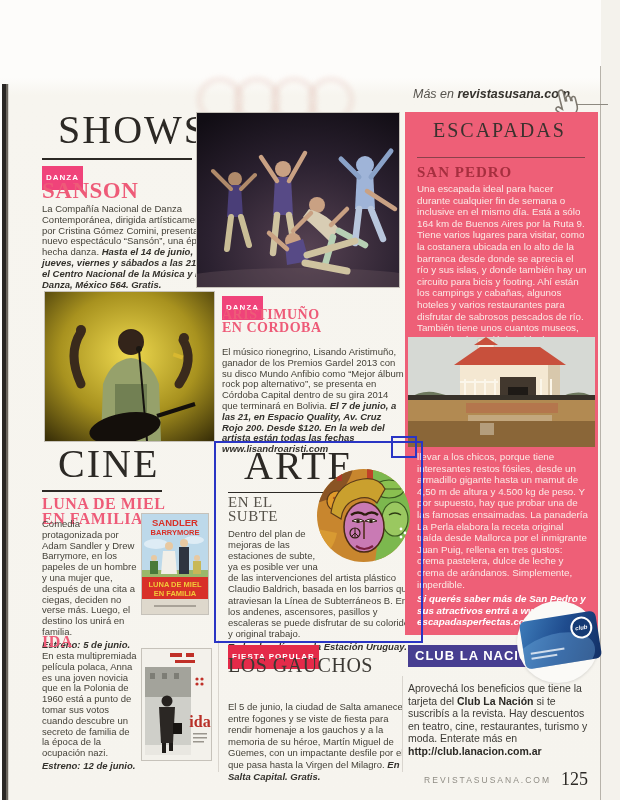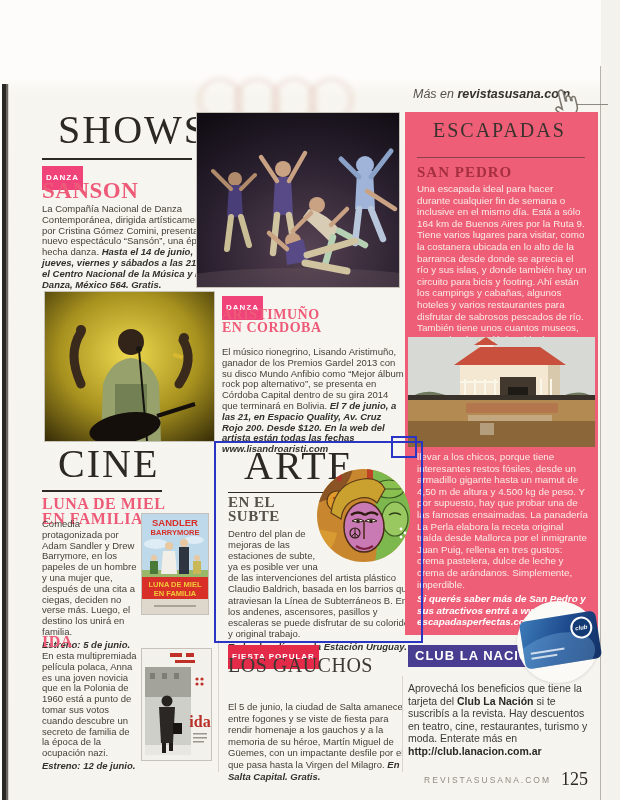--- a/index.html
+++ b/index.html
@@ -276,21 +276,21 @@
       <circle cx="38" cy="64" r="5" fill="none" stroke="#2e1c0e" stroke-width="1.2"></circle>
       <path d="M38 59 L38 69 M38 64 L34.5 67.5 M38 64 L41.5 67.5" stroke="#2e1c0e" stroke-width="1"></path>
       <path d="M39 77 Q47 83 56 77" stroke="#7a2040" stroke-width="2.2" fill="none"></path>
       <circle cx="84" cy="60" r="1.4" fill="#fff"></circle>
         <circle cx="88" cy="64" r="1.4" fill="#fff"></circle>
         <circle cx="84" cy="68" r="1.4" fill="#fff"></circle>
         <circle cx="88" cy="72" r="1.4" fill="#fff"></circle>
     </svg>
   </div>
 
-  <div class="dark-title" style="left:228px;top:496px;font-size:15px;font-weight:bold;color:#56524a">
+  <div class="dark-title" style="left:228px;top:496px;font-size:15px;font-weight:normal;color:#56524a">
     <span>EN EL</span><br>
     <span>SUBTE</span>
   </div>
   <div class="body-col" style="left:228px;top:528px;width:188px;line-height:11.1px">
     <span class="float-spacer"></span>
     <span>Dentro del plan de mejoras de las estaciones de subte, ya es posible ver una de las intervenciones del artista plástico Claudio Baldrich, basada en los barrios que atraviesan la Línea de Subterráneos B. En los andenes, ascensores, pasillos y escaleras se puede disfrutar de su colorido y original trabajo.</span>
     <span class="ev block">Todos los días, en la Estación Uruguay.</span>
   </div>
 
   <div class="sel-box">

